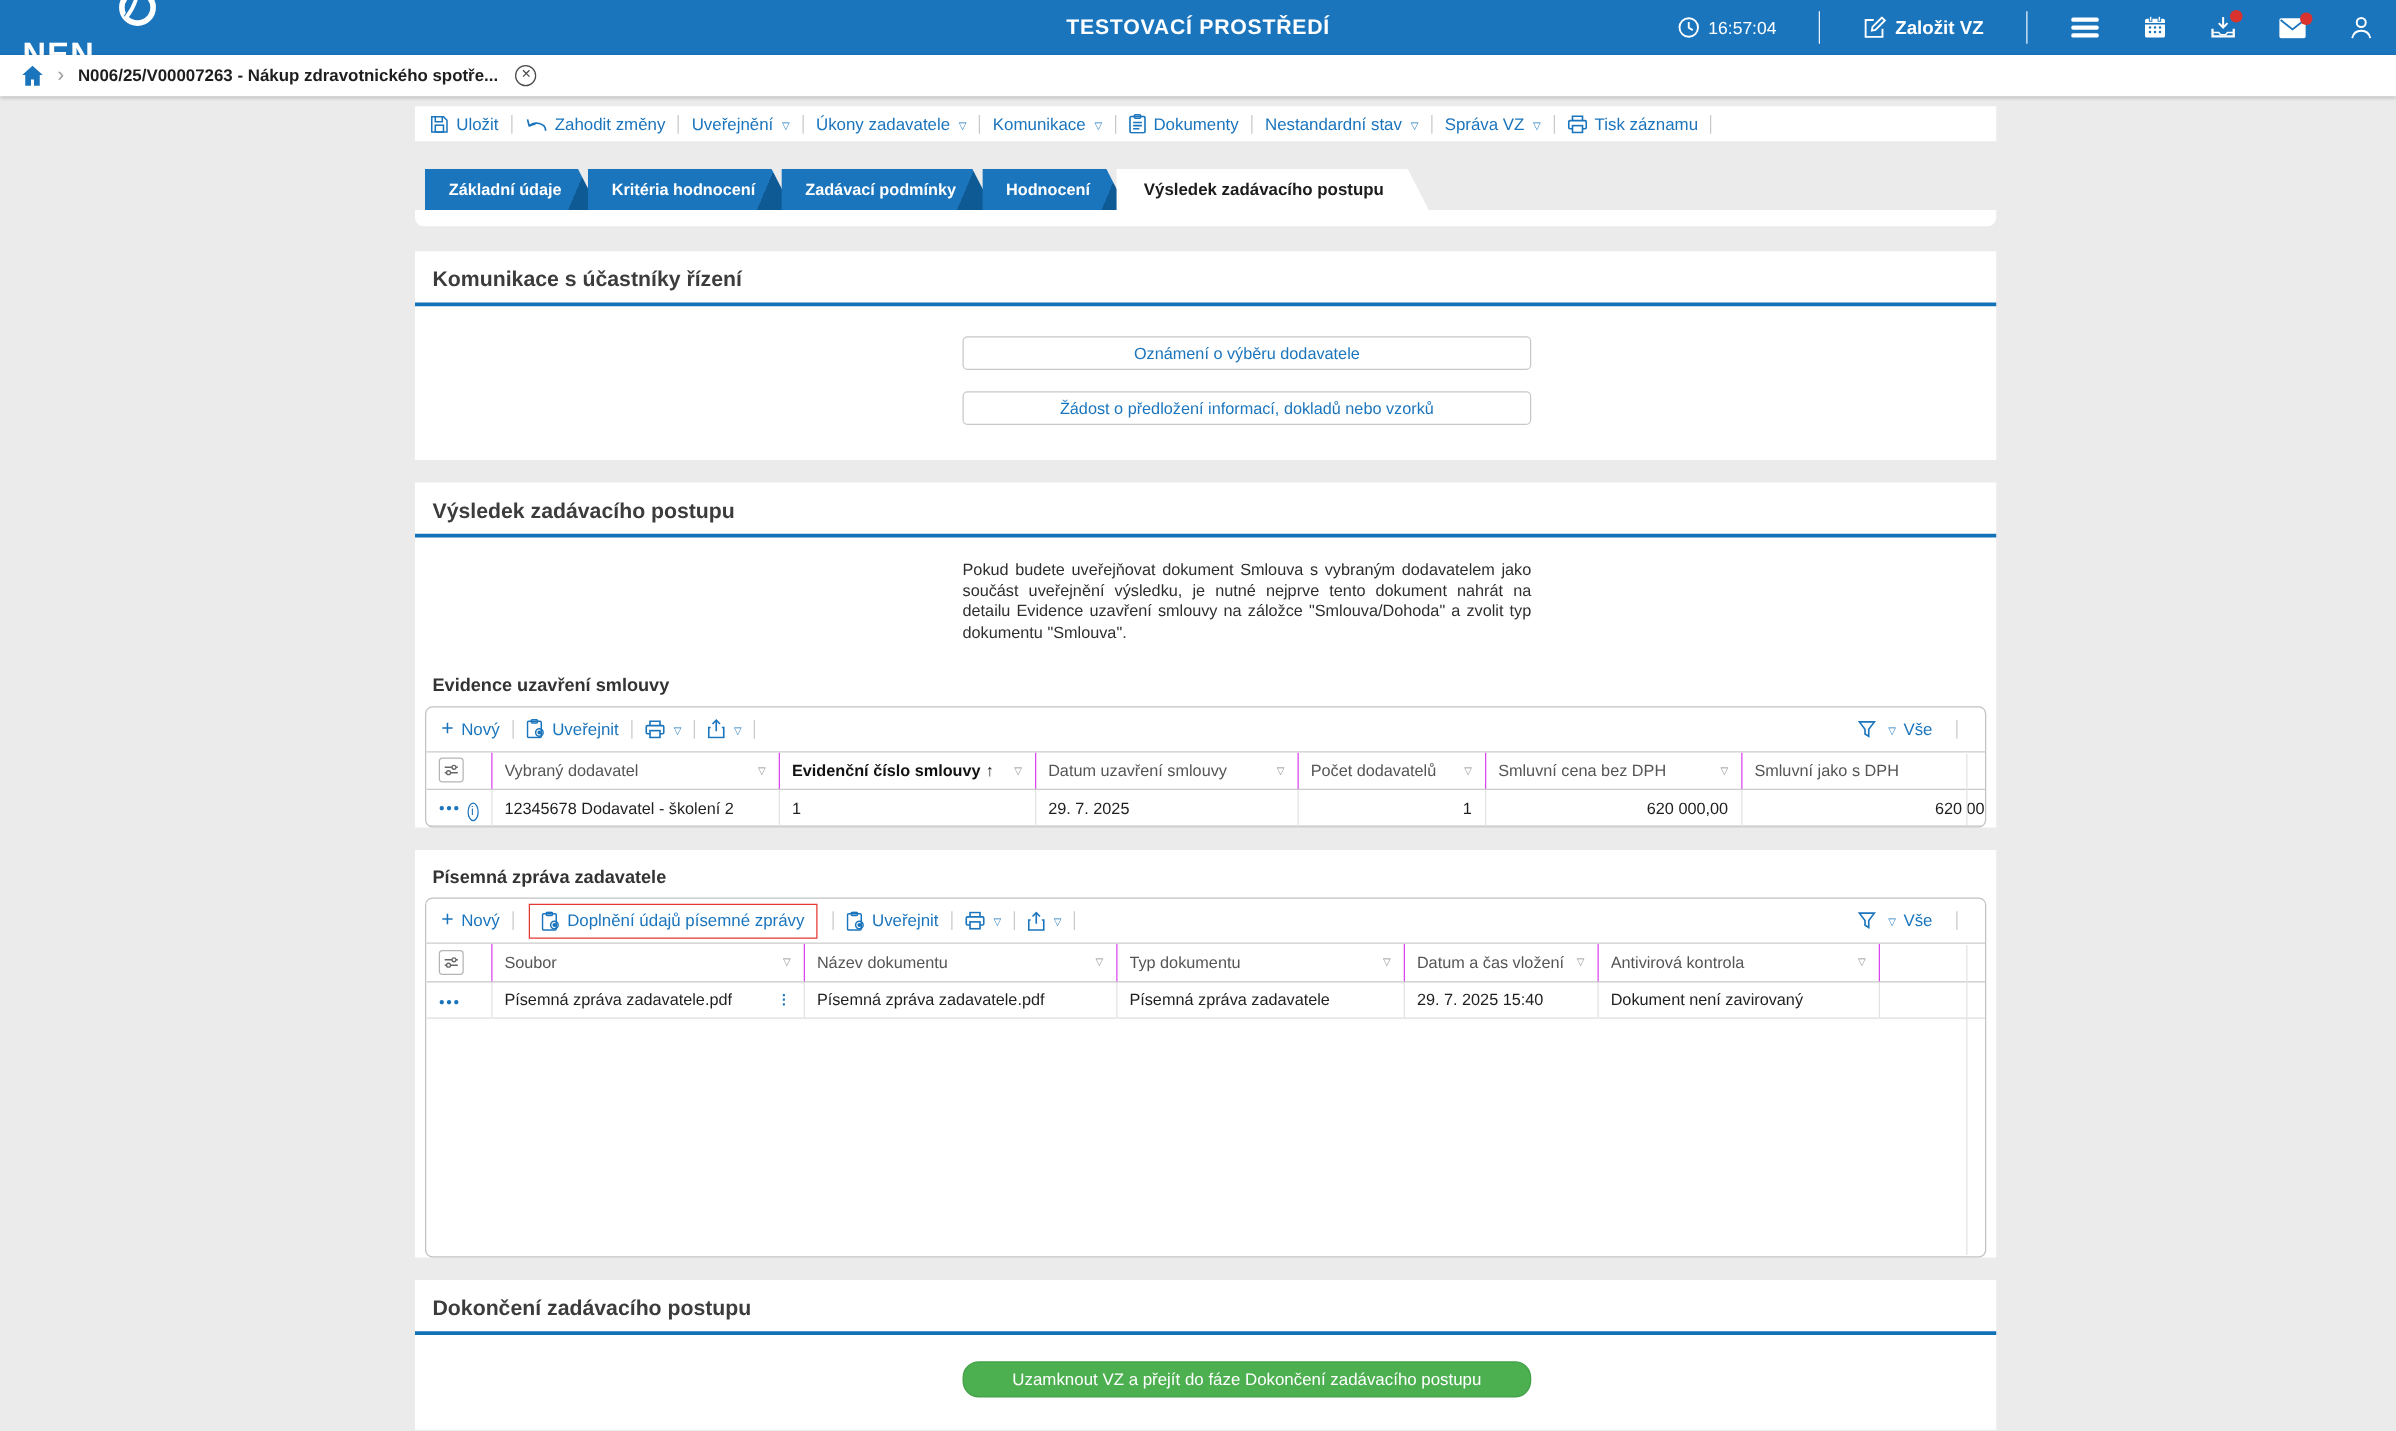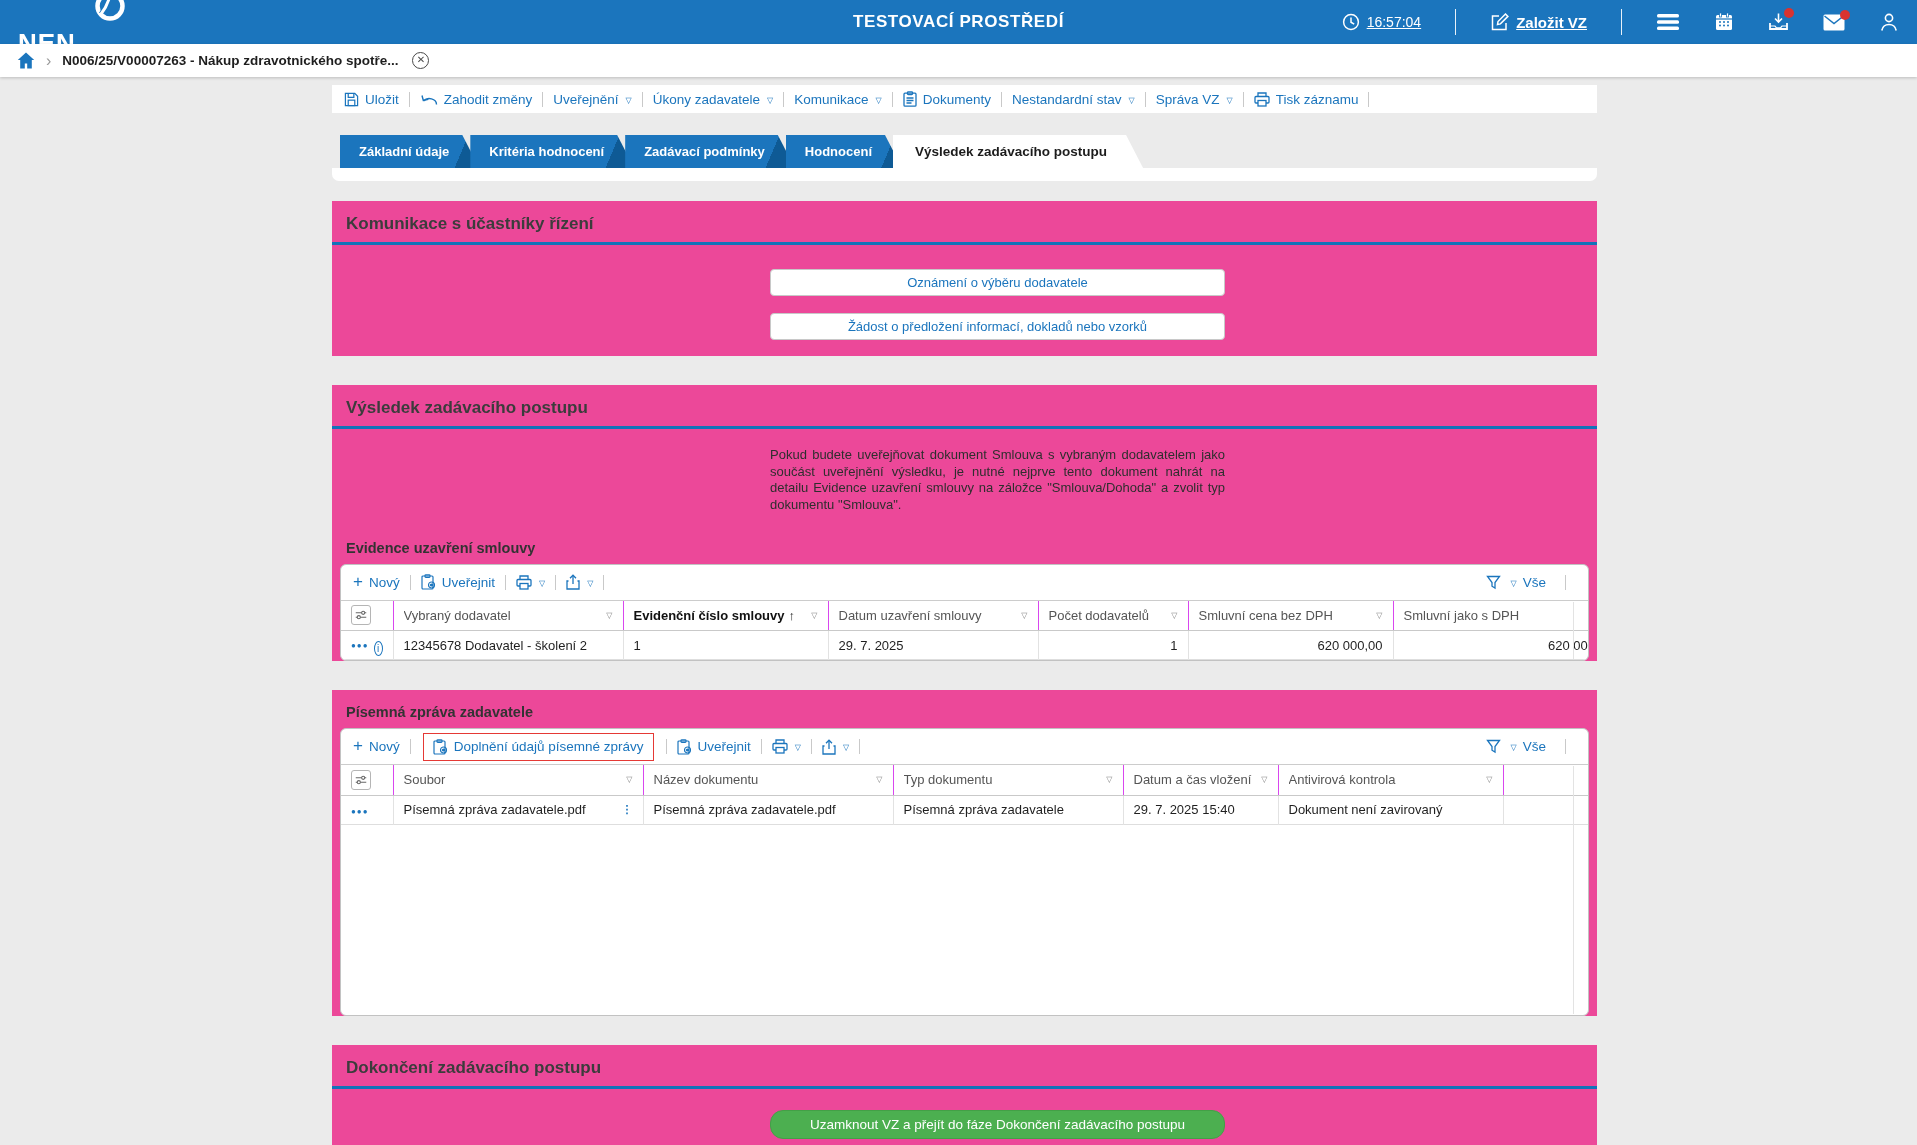--- a/index.html
+++ b/index.html
@@ -11,21 +11,21 @@
 
   
   .topbar { height:44px; background:#1b75bd; display:flex; align-items:center;
             padding:0 18px; color:#fff; position:relative; }
   .brand { display:flex; align-items:flex-end; gap:8px; cursor:pointer;flex-direction:column; }
   .brand-text { display:flex; align-items:flex-end; }
   .brand-name { font-size:26px; font-weight:bold; letter-spacing:1px; line-height:0.95; }
   .brand-sub  { font-size:11px; margin-left:3px; transform:translateY(3px); }
   .env-title { position:absolute; left:50%; transform:translateX(-50%);
                font-size:17px; font-weight:bold; letter-spacing:.6px; }
-  .topbar-right { margin-left:auto; display:flex; align-items:center; gap:34px;text-decoration:underline; }
+  .topbar-right { margin-left:auto; display:flex; align-items:center; gap:34px; }
   .tb-time { display:flex; align-items:center; gap:7px; font-size:14px; }
   .tb-sep { width:1px; height:26px; background:rgba(255,255,255,.9); }
   .tb-create { display:flex; align-items:center; gap:7px; font-size:15px; font-weight:bold; cursor:pointer; }
   .icon-btn { position:relative; display:flex; align-items:center; cursor:pointer; }
   .badge { position:absolute; top:-4px; right:-5px; width:10px; height:10px;
            border-radius:50%; background:#d93330; }
 
   
   .crumbbar { height:33px; background:#fff; display:flex; align-items:center; gap:11px;
               padding:0 17px; box-shadow:0 1px 3px rgba(0,0,0,.2); position:relative; z-index:6; }
@@ -48,21 +48,21 @@
   
   .tabs { display:flex; height:33px; padding-left:8px; position:relative; }
   .tab { position:relative; line-height:33px; padding:0 30px 0 19px; margin-right:-9px;
          color:#fff; font-weight:bold; font-size:13px; white-space:nowrap; cursor:pointer;
          clip-path:polygon(0 0, calc(100% - 17px) 0, 100% 100%, 0 100%);
          background:linear-gradient(113deg,#1b75bd 84%, #0e5a95 84%); }
   .tab.active { background:#fff; color:#1c1c1c; z-index:3; font-size:13.5px; padding:0 36px 0 22px; }
   .tabstrip { height:13px; background:#fff; border-radius:0 0 7px 7px; margin-bottom:20px; }
 
   
-  .sec { background:#ec4899; margin-bottom:29px; }
+  .sec { background:#ffffff; margin-bottom:18px; }
   .sec-h { font-size:17px; font-weight:bold; color:#3c3c3c; padding:13px 14px 8px; }
   .sec-underline { height:3px; background:#1272b8; }
   .sub-h { font-size:14.5px; font-weight:bold; color:#333; padding:26px 14px 8px; }
   .field-col { margin-left:438px; width:455px; }
 
   .btn-line { display:block; width:100%; background:#fff; border:1px solid #c8c8c8;
               border-radius:4px; color:#1b75bd; font-size:13px; padding:5px 8px;
               text-align:center; font-family:inherit; cursor:pointer; }
   .note { font-size:13px; color:#2e2e2e; text-align:justify; line-height:1.28; padding-top:18px; margin:0; }
   .btn-green { display:block; width:100%; background:#4caf50; border:1px solid #43a047;
@@ -282,21 +282,21 @@
     <div class="tab">Kritéria hodnocení</div>
     <div class="tab">Zadávací podmínky</div>
     <div class="tab">Hodnocení</div>
     <div class="tab active">Výsledek zadávacího postupu</div>
   </div>
   <div class="tabstrip"></div>
 
   <section class="sec">
     <div class="sec-h">Komunikace s účastníky řízení</div>
     <div class="sec-underline"></div>
-    <div class="field-col" style="padding:24px 0 16px;">
+    <div class="field-col" style="padding:24px 0 28px;">
       <button class="btn-line">Oznámení o výběru dodavatele</button>
       <button class="btn-line" style="margin-top:17px;">Žádost o předložení informací, dokladů nebo vzorků</button>
     </div>
   </section>
 
   <section class="sec">
     <div class="sec-h">Výsledek zadávacího postupu</div>
     <div class="sec-underline"></div>
     <div class="field-col">
       <p class="note">Pokud budete uveřejňovat dokument Smlouva s vybraným dodavatelem jako součást uveřejnění výsledku, je nutné nejprve tento dokument nahrát na detailu Evidence uzavření smlouvy na záložce "Smlouva/Dohoda" a zvolit typ dokumentu "Smlouva".</p>

